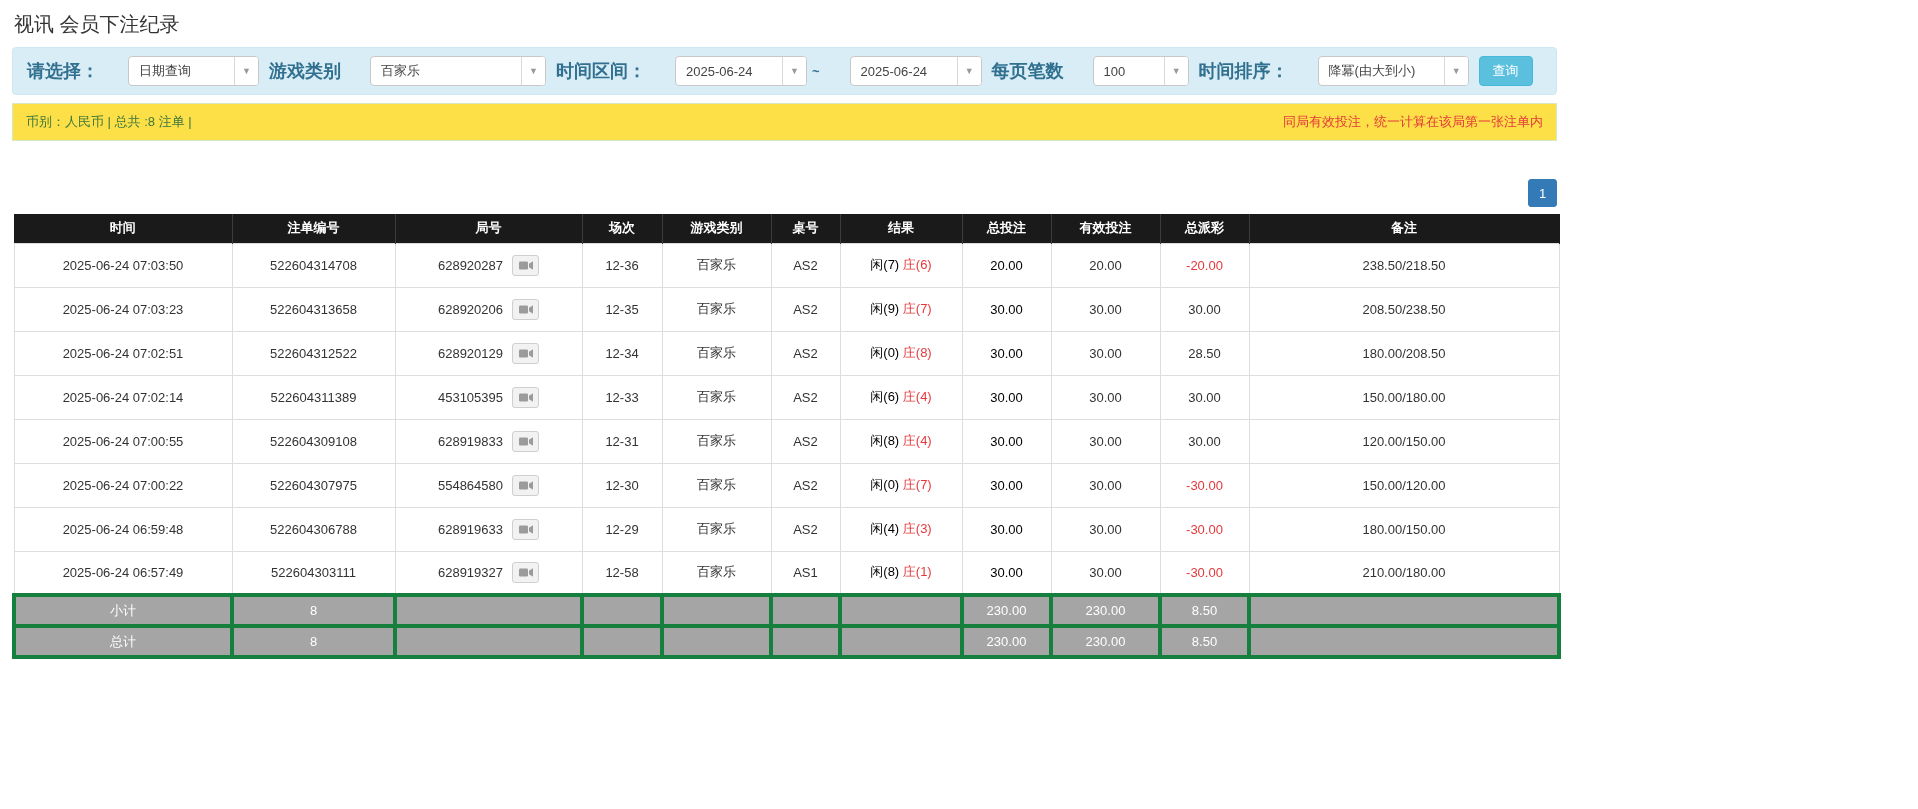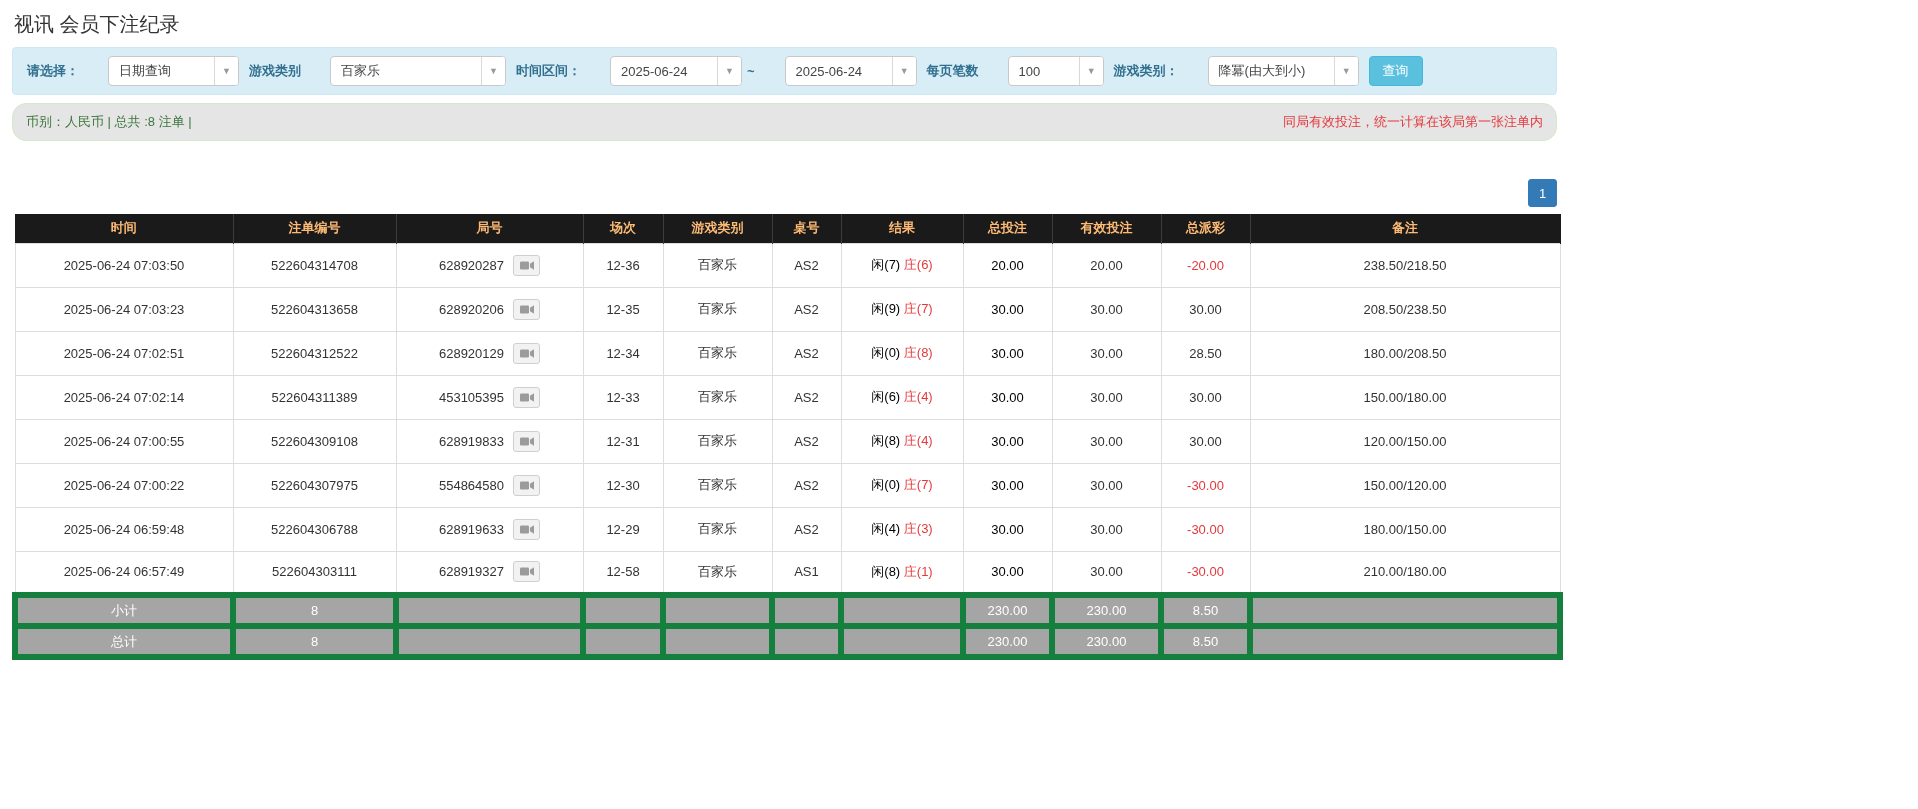--- a/index.html
+++ b/index.html
@@ -25,21 +25,21 @@
     border: 1px solid #cde8f4;
     border-radius: 4px;
     padding: 9px 12px;
     display: flex;
     align-items: center;
     height: 48px;
   }
   .flabel {
     color: #31708f;
     font-weight: bold;
-    font-size: 13px;
+    font-size: 18px;
     white-space: nowrap;
     margin: 0 4px 0 10px;
   }
   .flabel:first-child { margin-left: 2px; }
   .combo {
     display: inline-flex;
     align-items: stretch;
     background: #fff;
     border: 1px solid #c8c8c8;
     border-radius: 4px;
@@ -75,23 +75,23 @@
     border-radius: 4px;
     height: 30px;
     padding: 0 13px;
     font-size: 13px;
     margin-left: 10px;
     cursor: pointer;
   }
   
   .info-bar {
     margin-top: 8px;
-    background: #e5e5e5;
+    background: #fde047;
     border: 1px solid #d6e9c6;
-    border-radius: 14px;
+    border-radius: 0;
     padding: 9px 13px;
     display: flex;
     justify-content: space-between;
     align-items: center;
     font-size: 13px;
   }
   .info-left { color: #3c763d; }
   .info-right { color: #e4393c; }
   
   .pagination-row {
@@ -107,21 +107,21 @@
     min-width: 29px;
     height: 28px;
     font-size: 13px;
     border-radius: 3px;
     cursor: pointer;
   }
   
   table { width: 1545px; border-collapse: collapse; table-layout: fixed; }
   thead th {
     background: #1a1a1a;
-    color: #fdba74;
+    color: #ffffff;
     font-size: 13px;
     font-weight: bold;
     height: 29px;
     border-right: 1px solid #3c3c3c;
     text-align: center;
   }
   thead th:last-child { border-right: 1px solid #1a1a1a; }
   tbody td {
     border: 1px solid #ddd;
     background: #fff;
@@ -144,21 +144,21 @@
     display: inline-flex;
     align-items: center;
     justify-content: center;
     cursor: pointer;
   }
   tfoot td {
     background: #a5a5a5;
     color: #fff;
     text-align: center;
     height: 31px;
-    border: 6px solid #15803d;
+    border: 4px solid #15803d;
     font-size: 13px;
   }
 </style>
 </head>
 <body>
 
 <div class="container">
 
   <div class="page-title">视讯 会员下注纪录</div>
 
@@ -185,21 +185,21 @@
       <span class="val">2025-06-24</span>
       <span class="arrow">▼</span>
     </span>
 
     <span class="flabel">每页笔数</span>
     <span class="combo" style="width:96px">
       <span class="val">100</span>
       <span class="arrow">▼</span>
     </span>
 
-    <span class="flabel">游戏类别：</span>
+    <span class="flabel">时间排序：</span>
     <span class="combo" style="width:151px">
       <span class="val">降冪(由大到小)</span>
       <span class="arrow">▼</span>
     </span>
 
     <button class="btn-query">查询</button>
   </div>
 
   <div class="info-bar">
     <span class="info-left">币别：人民币 | 总共 :8 注单 |</span>

